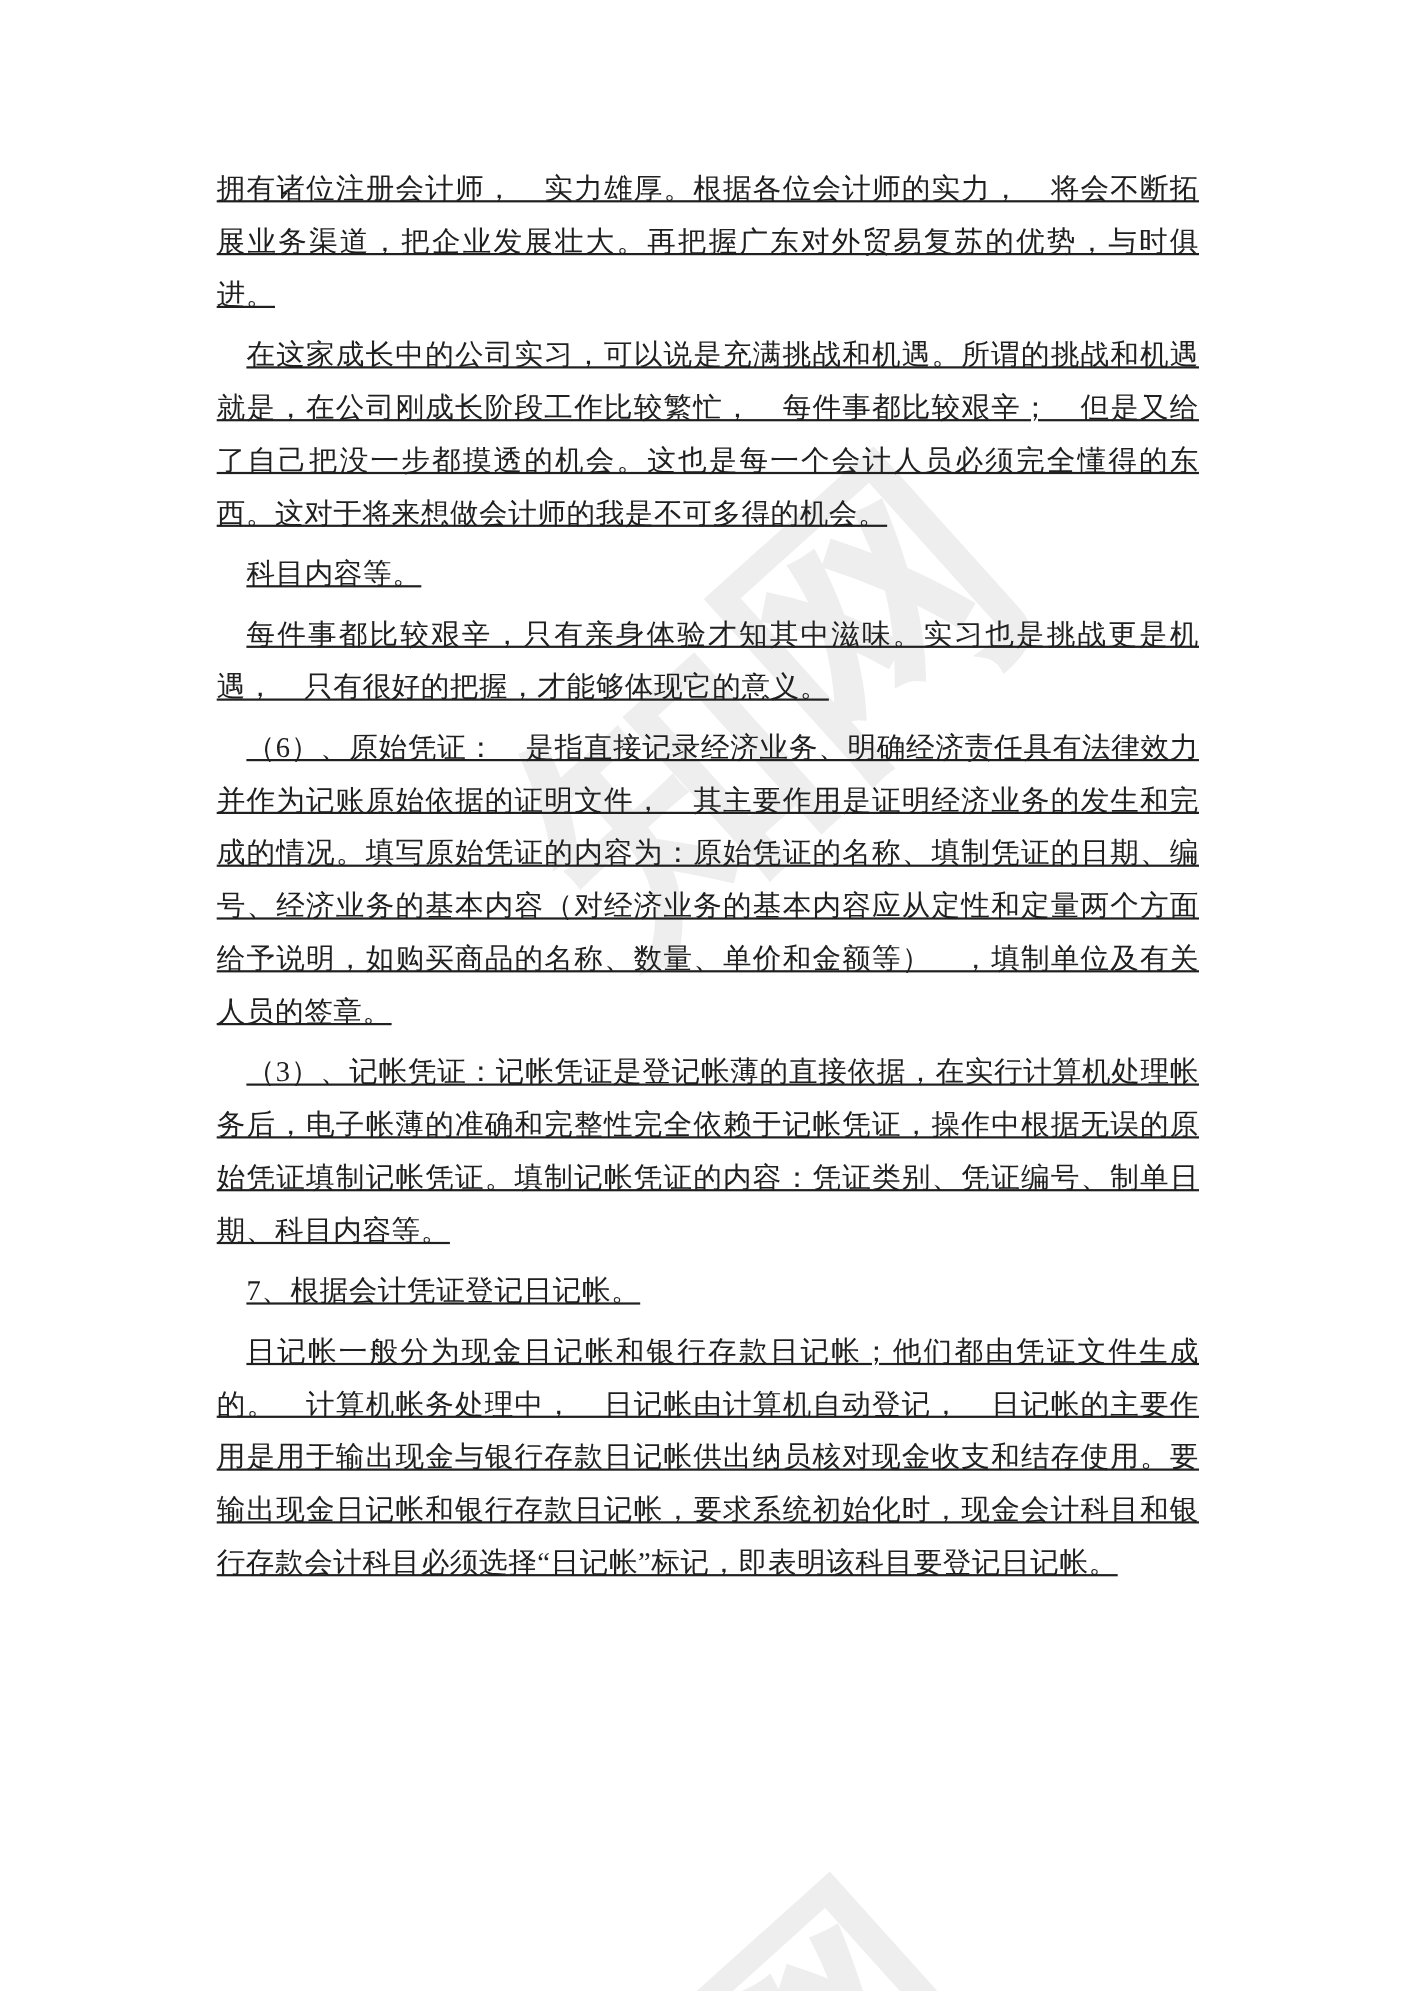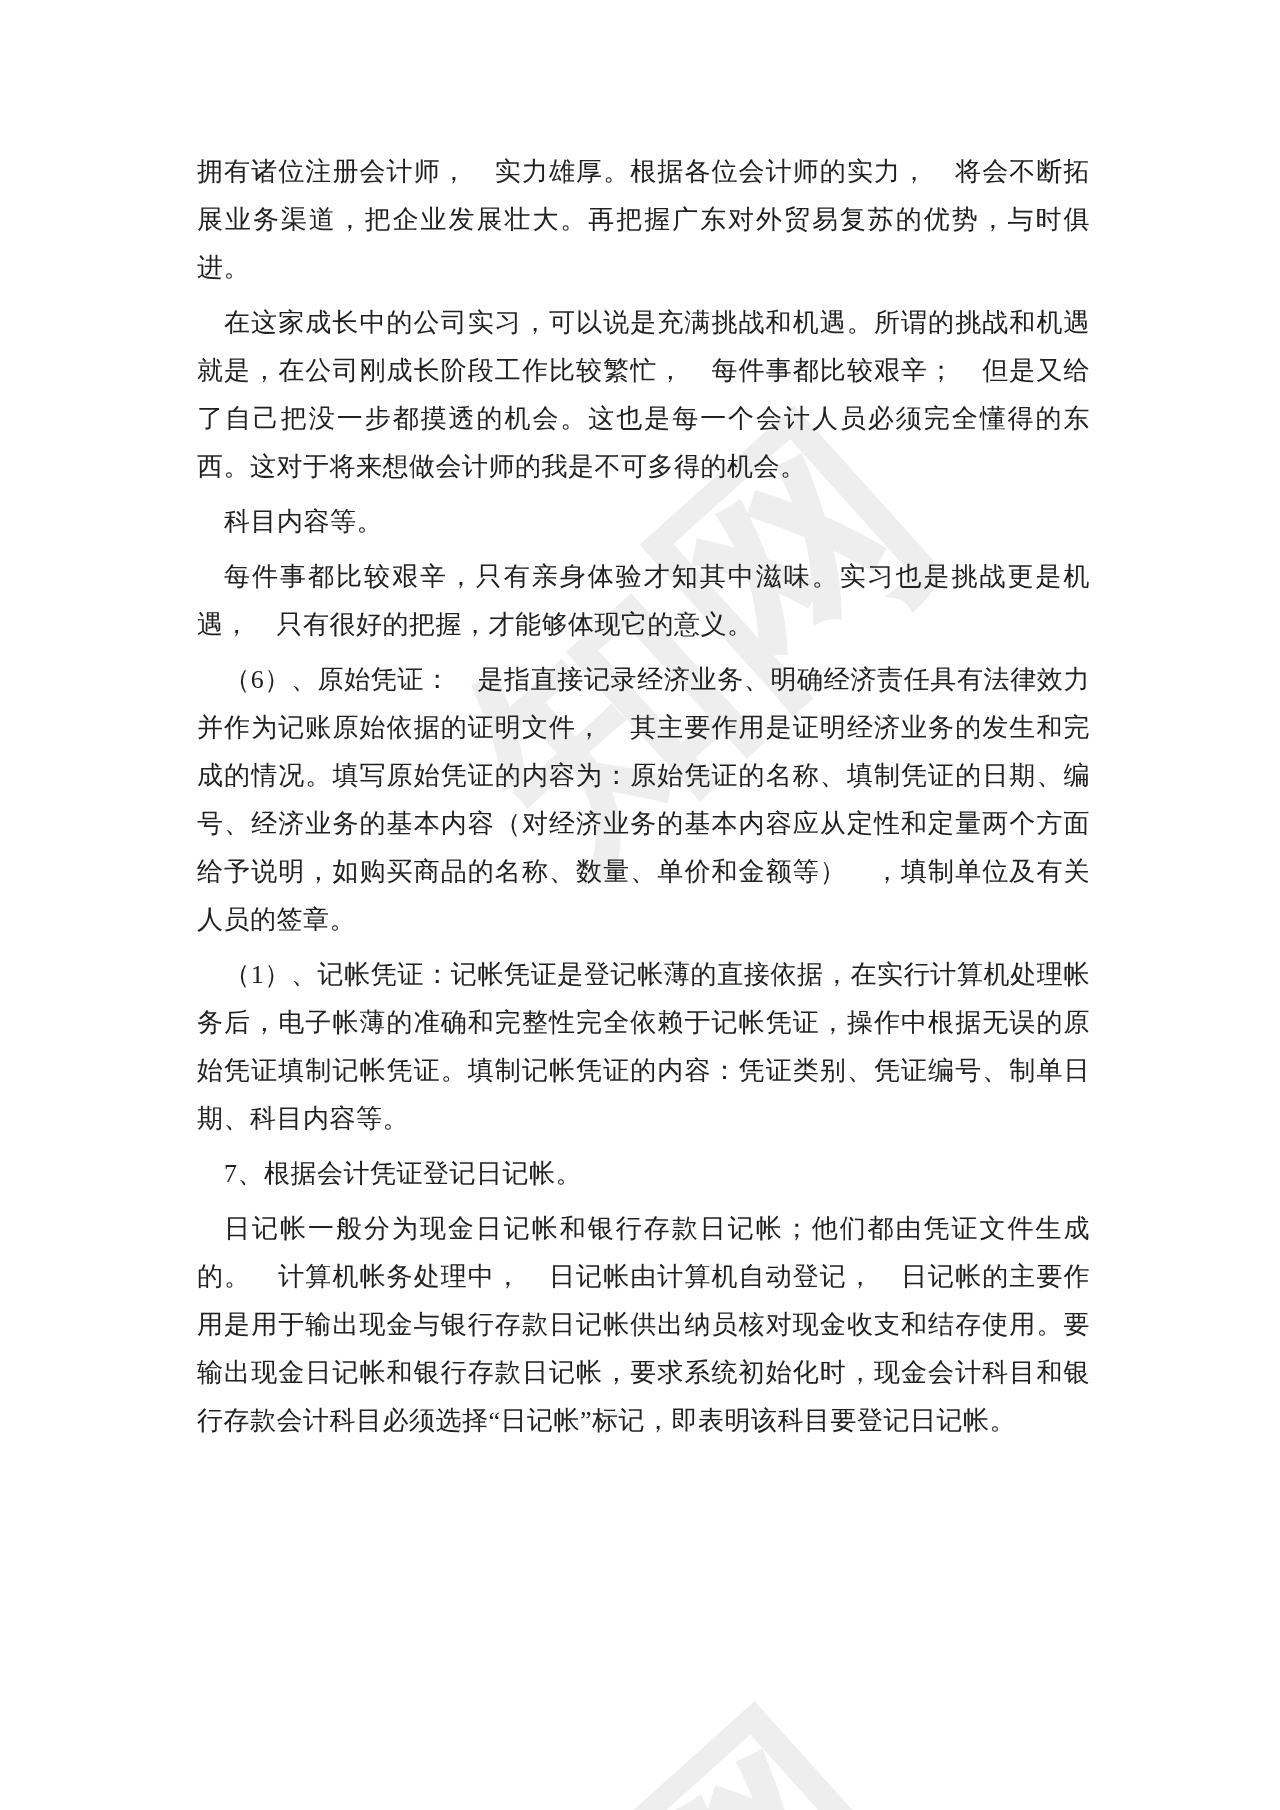--- a/index.html
+++ b/index.html
@@ -49,20 +49,21 @@
     color: var(--text-color, #202020);
     font-size: 26px;
     line-height: 48px;
     text-align: justify;
     word-break: break-all;
     letter-spacing: 0.5px;
   }
   .content p {
     margin: 0 0 7px 0;
     padding: 0;
+    text-decoration: underline;
   }
   .content p.indent {
     text-indent: 27px;
   }
 </style>
 </head>
 <body>
 
 <div class="page" style="--page-bg: #ffffff; --text-color: #202020; --wm-color: #eeeeee;">
 
@@ -70,18 +71,18 @@
 
   <div class="watermark bottom">网</div>
 
   <div class="content">
 
   <p>拥有诸位注册会计师，　实力雄厚。根据各位会计师的实力，　将会不断拓展业务渠道，把企业发展壮大。再把握广东对外贸易复苏的优势，与时俱进。</p>
       <p class="indent">在这家成长中的公司实习，可以说是充满挑战和机遇。所谓的挑战和机遇就是，在公司刚成长阶段工作比较繁忙，　每件事都比较艰辛；　但是又给了自己把没一步都摸透的机会。这也是每一个会计人员必须完全懂得的东西。这对于将来想做会计师的我是不可多得的机会。</p>
       <p class="indent">科目内容等。</p>
       <p class="indent">每件事都比较艰辛，只有亲身体验才知其中滋味。实习也是挑战更是机遇，　只有很好的把握，才能够体现它的意义。</p>
       <p class="indent">（6）、原始凭证：　是指直接记录经济业务、明确经济责任具有法律效力并作为记账原始依据的证明文件，　其主要作用是证明经济业务的发生和完成的情况。填写原始凭证的内容为：原始凭证的名称、填制凭证的日期、编号、经济业务的基本内容（对经济业务的基本内容应从定性和定量两个方面给予说明，如购买商品的名称、数量、单价和金额等）　，填制单位及有关人员的签章。</p>
-      <p class="indent">（1）、记帐凭证：记帐凭证是登记帐薄的直接依据，在实行计算机处理帐务后，电子帐薄的准确和完整性完全依赖于记帐凭证，操作中根据无误的原始凭证填制记帐凭证。填制记帐凭证的内容：凭证类别、凭证编号、制单日期、科目内容等。</p>
+      <p class="indent">（3）、记帐凭证：记帐凭证是登记帐薄的直接依据，在实行计算机处理帐务后，电子帐薄的准确和完整性完全依赖于记帐凭证，操作中根据无误的原始凭证填制记帐凭证。填制记帐凭证的内容：凭证类别、凭证编号、制单日期、科目内容等。</p>
       <p class="indent">7、根据会计凭证登记日记帐。</p>
       <p class="indent">日记帐一般分为现金日记帐和银行存款日记帐；他们都由凭证文件生成的。　计算机帐务处理中，　日记帐由计算机自动登记，　日记帐的主要作用是用于输出现金与银行存款日记帐供出纳员核对现金收支和结存使用。要输出现金日记帐和银行存款日记帐，要求系统初始化时，现金会计科目和银行存款会计科目必须选择“日记帐”标记，即表明该科目要登记日记帐。</p>
     </div>
 
 </div>
 
 </body></html>

